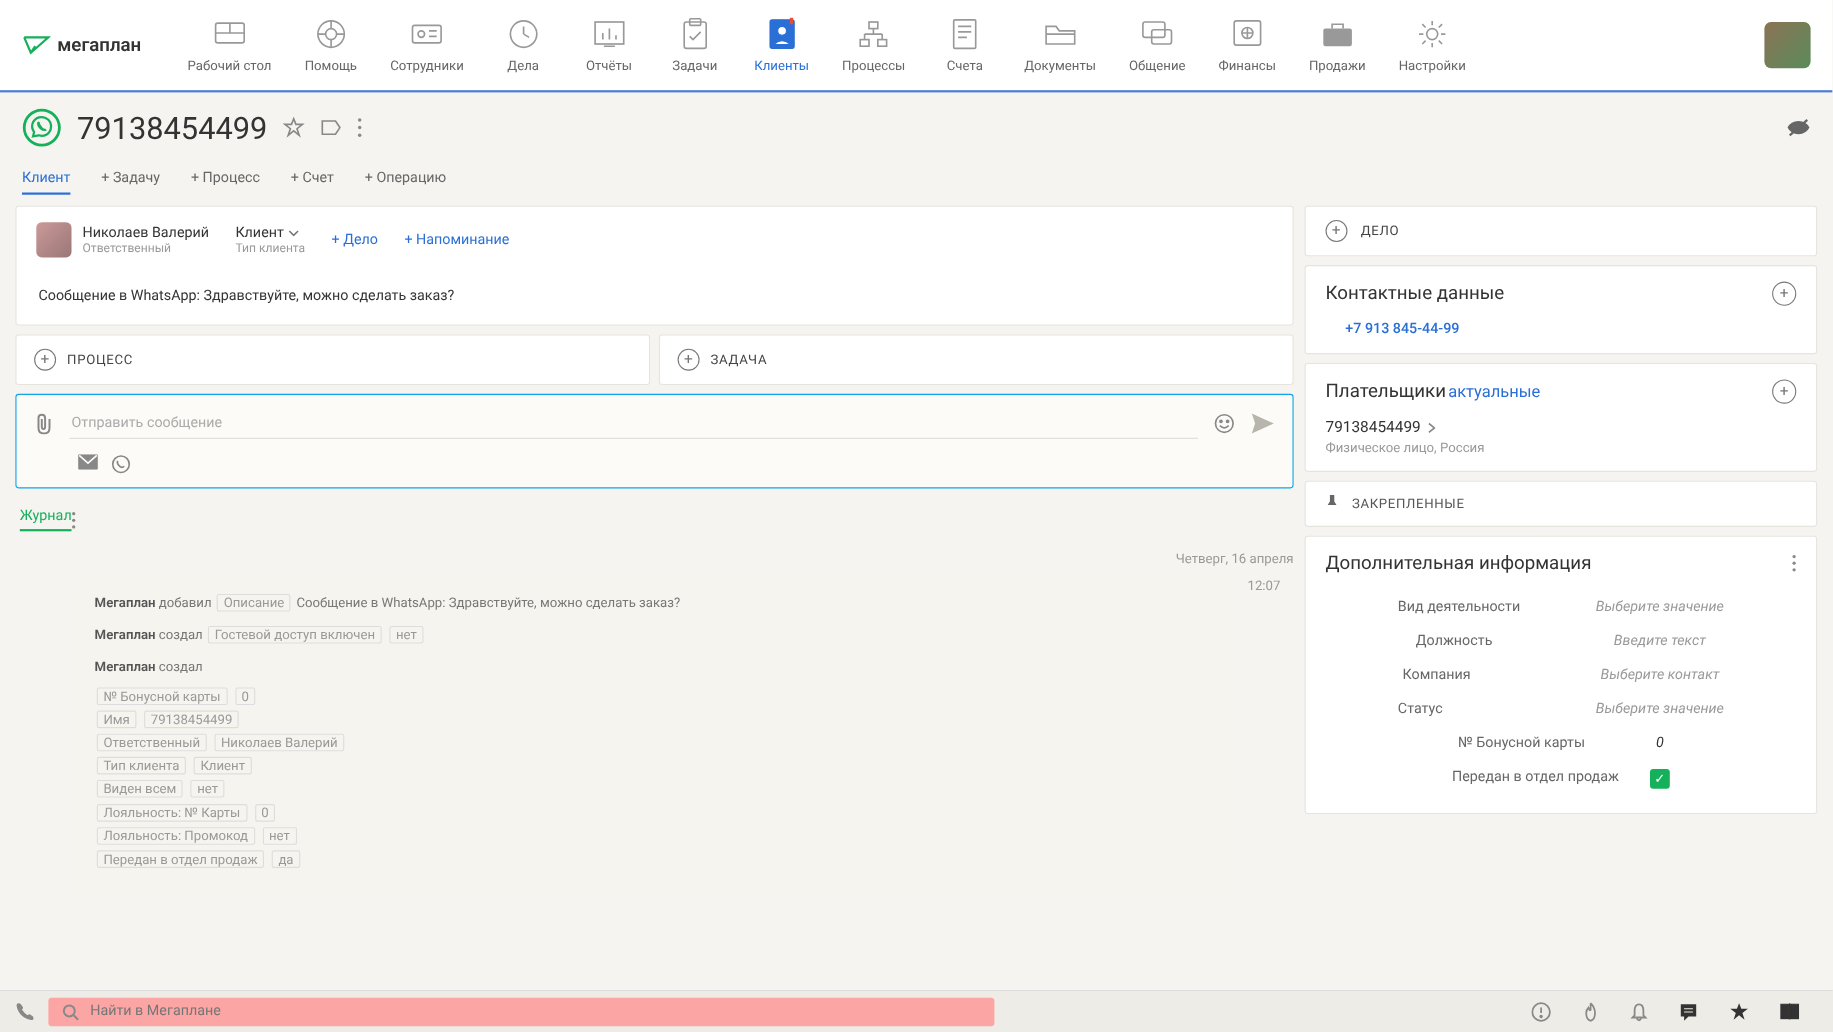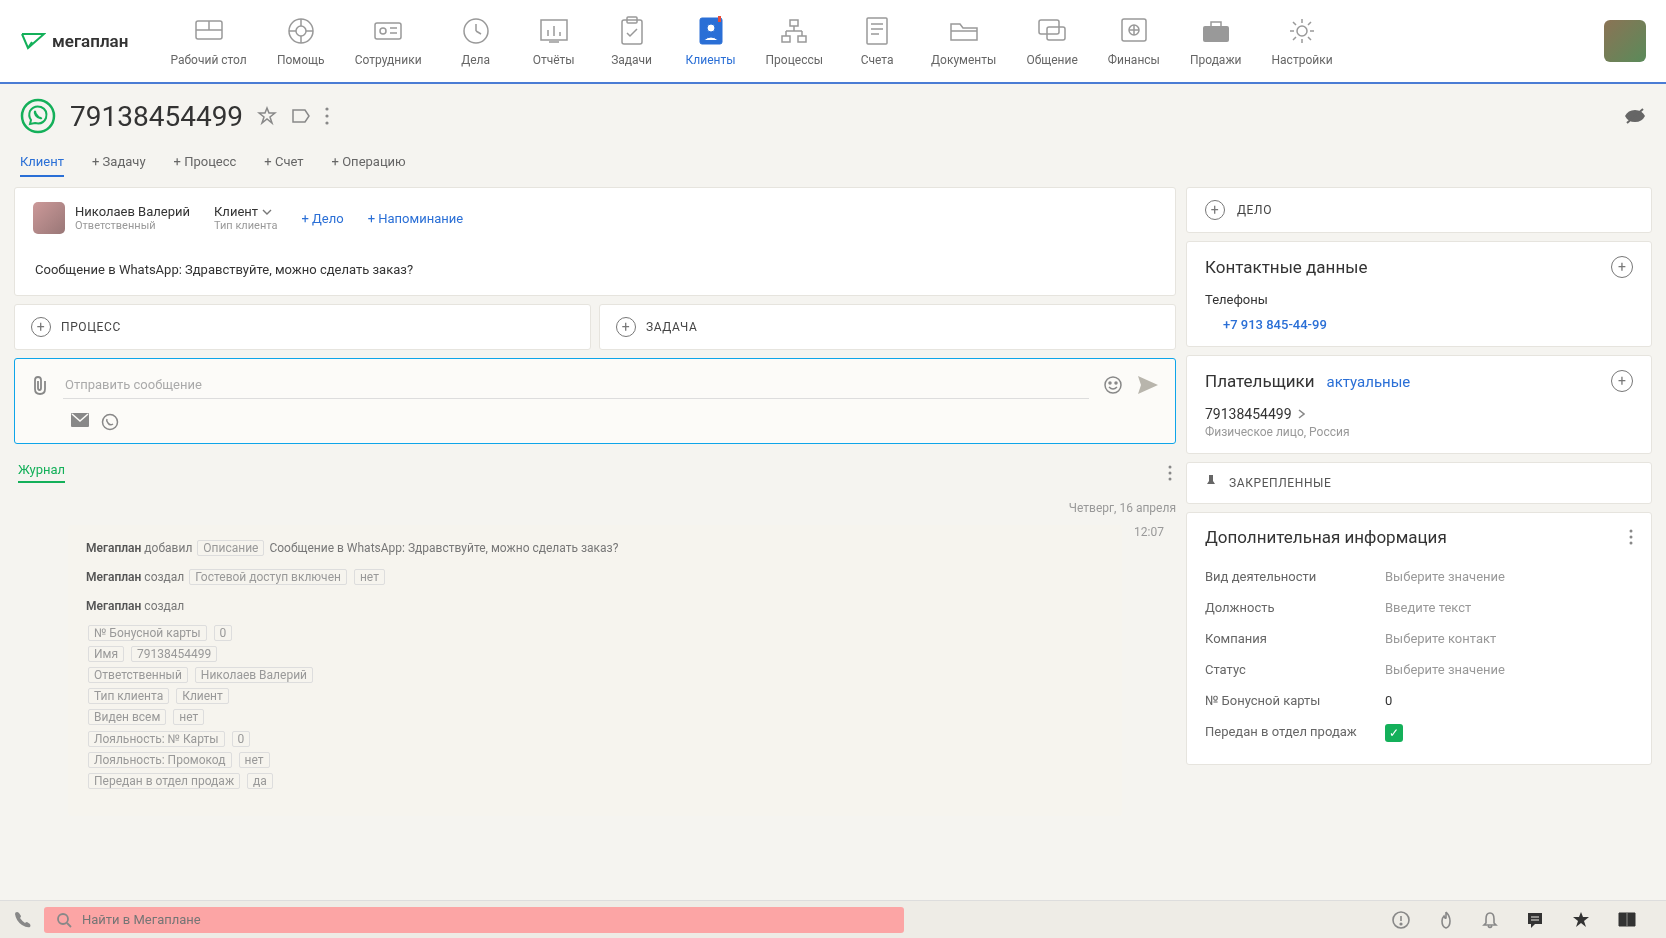--- a/index.html
+++ b/index.html
@@ -49,21 +49,21 @@
 
 .compose { background: #fcfbf8; border: 1px solid #0ea5e9; border-radius: 3px; padding: 12px 16px; }
 .compose-row { display: flex; align-items: center; gap: 14px; }
 .compose-input { flex: 1; border: none; border-bottom: 1px solid #ddd; padding: 6px 2px; background: transparent; font-size: 13px; outline: none; }
 .compose-input::placeholder { color: #aaa; }
 .compose-icons { display: flex; gap: 12px; margin-top: 14px; padding-left: 40px; }
 .gray-icon { color: #888; cursor: pointer; }
 .send-icon { color: #b8b5ac; cursor: pointer; }
 
 .journal { margin-top: 10px; }
-.journal-head { display: flex; justify-content: space-between; align-items: center; padding: 0 4px 8px; }
+.journal-head { display: flex; align-items: center; padding: 0 4px 8px; }
 .journal-tab { color: #14b05a; border-bottom: 2px solid #14b05a; padding-bottom: 4px; font-size: 13px; display: inline-block; }
 .date-sep { text-align: right; color: #999; font-size: 12px; padding: 10px 0; }
 .log-card { background: #f6f4ee; border-radius: 3px; padding: 14px 18px; font-size: 12px; color: #777; margin-left: 54px; margin-right: 54px; position: relative; }
 .log-time { position: absolute; right: -42px; top: 0; color: #999; font-size: 12px; }
 .log-row { margin-bottom: 10px; line-height: 1.6; }
 .log-strong { color: #555; font-weight: 600; }
 .log-pill { border: 1px solid #ddd; border-radius: 2px; padding: 0px 5px; color: #999; margin: 0 2px; }
 .log-list { margin-top: 6px; }
 .log-list div { padding: 1px 0; }
 
@@ -71,26 +71,26 @@
 
 .side-sec-head { display: flex; justify-content: space-between; align-items: center; font-size: 17px; font-weight: 400; color: #333; margin-bottom: 14px; }
 .phones-lbl { font-size: 13px; color: #333; margin-bottom: 10px; }
 .phone-link { color: #2a6fd6; font-size: 13px; cursor: pointer; font-weight: 500; padding-left: 18px; }
 
 .payer-name { font-size: 14px; color: #333; display: inline-flex; align-items: center; gap: 6px; }
 .payer-sub { font-size: 12px; color: #999; margin-top: 3px; }
 
 .pinned { display: flex; align-items: center; gap: 12px; font-size: 12px; letter-spacing: 0.6px; color: #555; }
 
-.info-row { display: flex; padding: 8px 0; font-size: 13px; }
+.info-row { display: flex; padding: 8px 0; font-size: 13px; justify-content: center; }
 .info-label { width: 180px; color: #666; }
-.info-val { color: #999; }
+.info-val { color: #999; font-style: italic; }
 .info-val.has { color: #333; }
 .check-green { width: 18px; height: 18px; background: #14b05a; border-radius: 3px; display: inline-flex; align-items: center; justify-content: center; color: #fff; font-size: 12px; }
-.aktual { color: #2a6fd6; font-size: 15px; font-weight: 400; margin-left: 12px; text-align: right; }
+.aktual { color: #2a6fd6; font-size: 15px; font-weight: 400; margin-left: 2px; text-align: right; }
 
 .bottom-bar { position: fixed; bottom: 0; left: 0; right: 0; height: 38px; background: #eeece6; display: flex; align-items: center; padding: 0 14px; gap: 12px; border-top: 1px solid #ddd; }
 .search-wrap { flex: 1; display: flex; align-items: center; gap: 10px; background: #fca5a5; border-radius: 3px; padding: 5px 12px; max-width: 860px; }
 .search-wrap input { border: none; outline: none; flex: 1; font-size: 13px; background: transparent; }
 .bottom-icons { display: flex; gap: 28px; margin-left: auto; color: #888; padding-right: 16px; }
 .bottom-icons .bi { cursor: pointer; }
 .bi.active { color: #333; }
 </style>
 </head>
 <body>
@@ -387,21 +387,20 @@
     <div class="side-btn">
       <span class="plus-circle">+</span>
       <span>ДЕЛО</span>
     </div>
 
     <div class="card">
       <div class="side-sec-head">
         <span>Контактные данные</span>
         <span class="plus-circle" style="width:22px;height:22px;">+</span>
       </div>
-      <div class="phones-lbl">Телефоны</div>
       <div class="phone-link">+7 913 845-44-99</div>
     </div>
 
     <div class="card">
       <div class="side-sec-head">
         <span><span>Плательщики</span><span class="aktual">актуальные</span></span>
         <span class="plus-circle" style="width:22px;height:22px;">+</span>
       </div>
       <div style="margin-top:6px;">
         <div class="payer-name">

